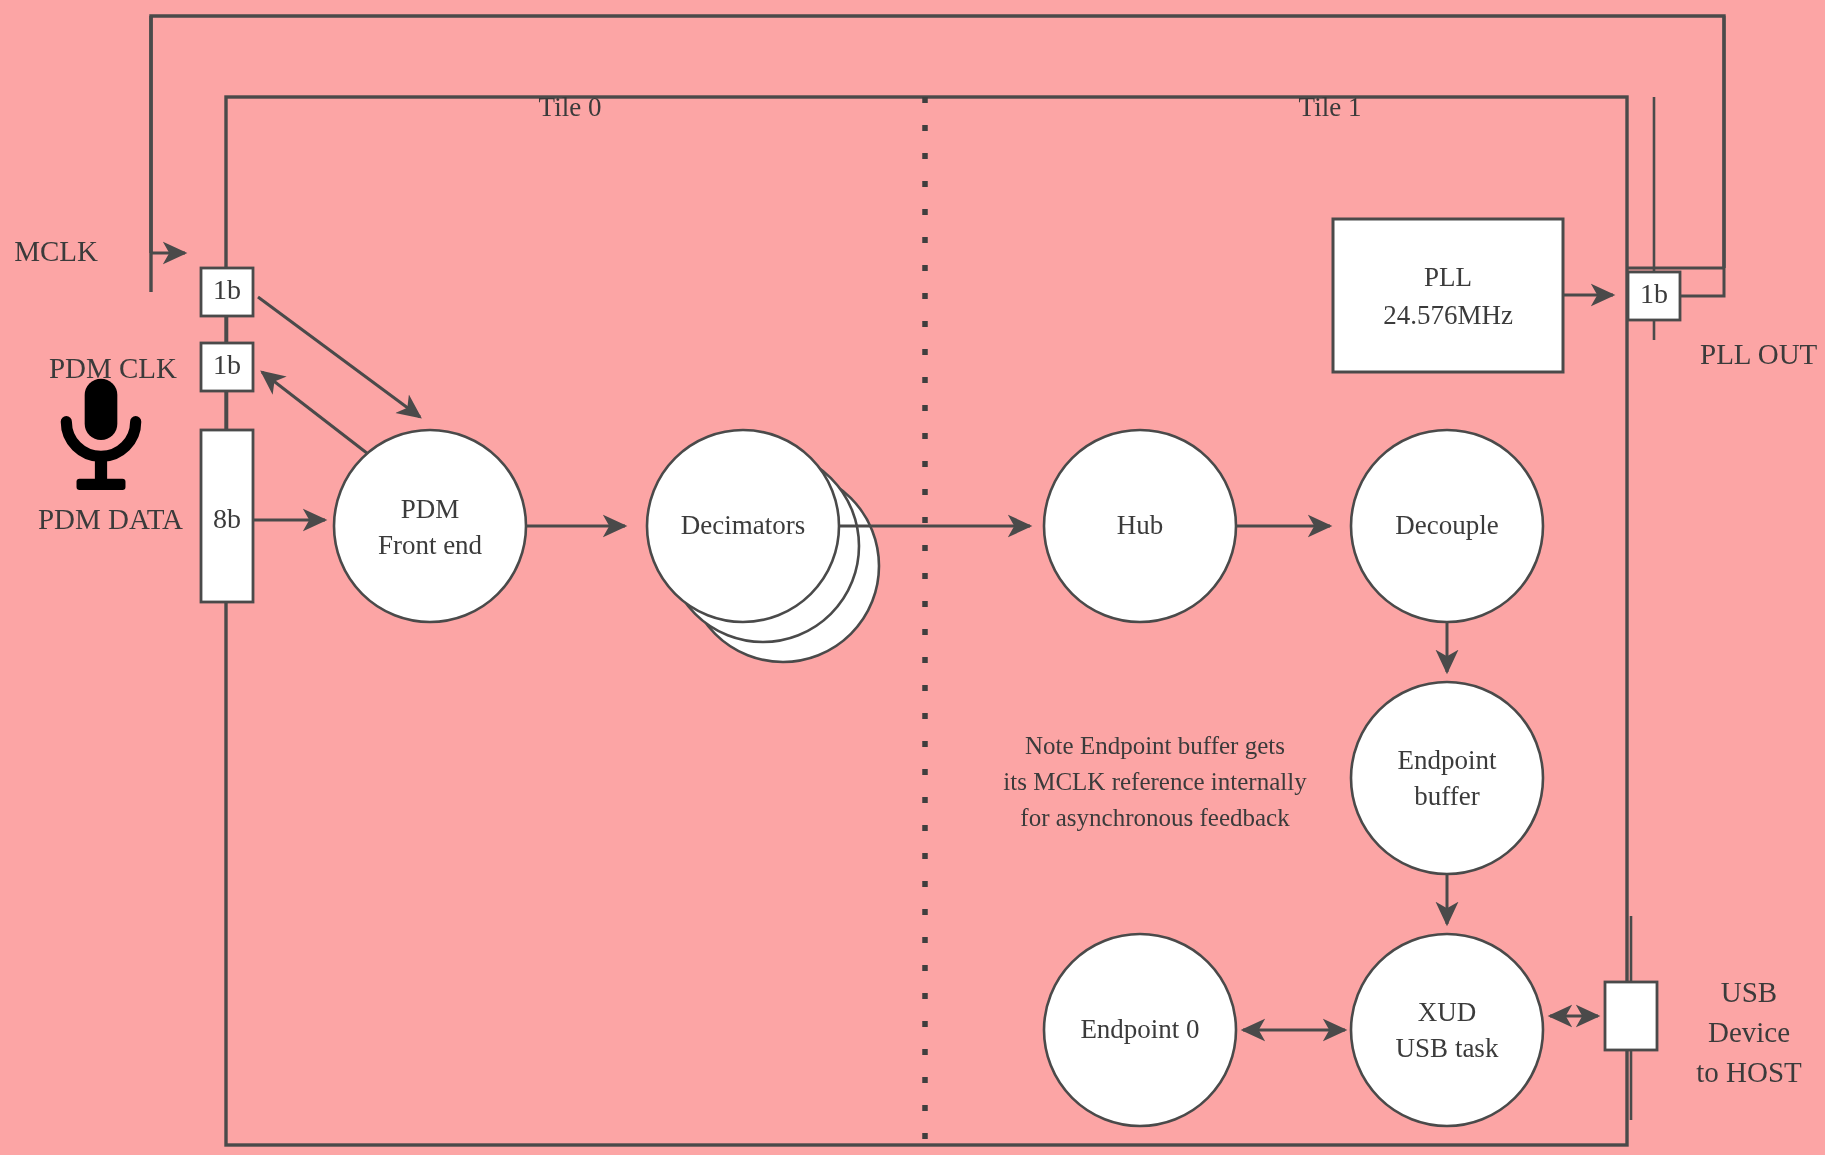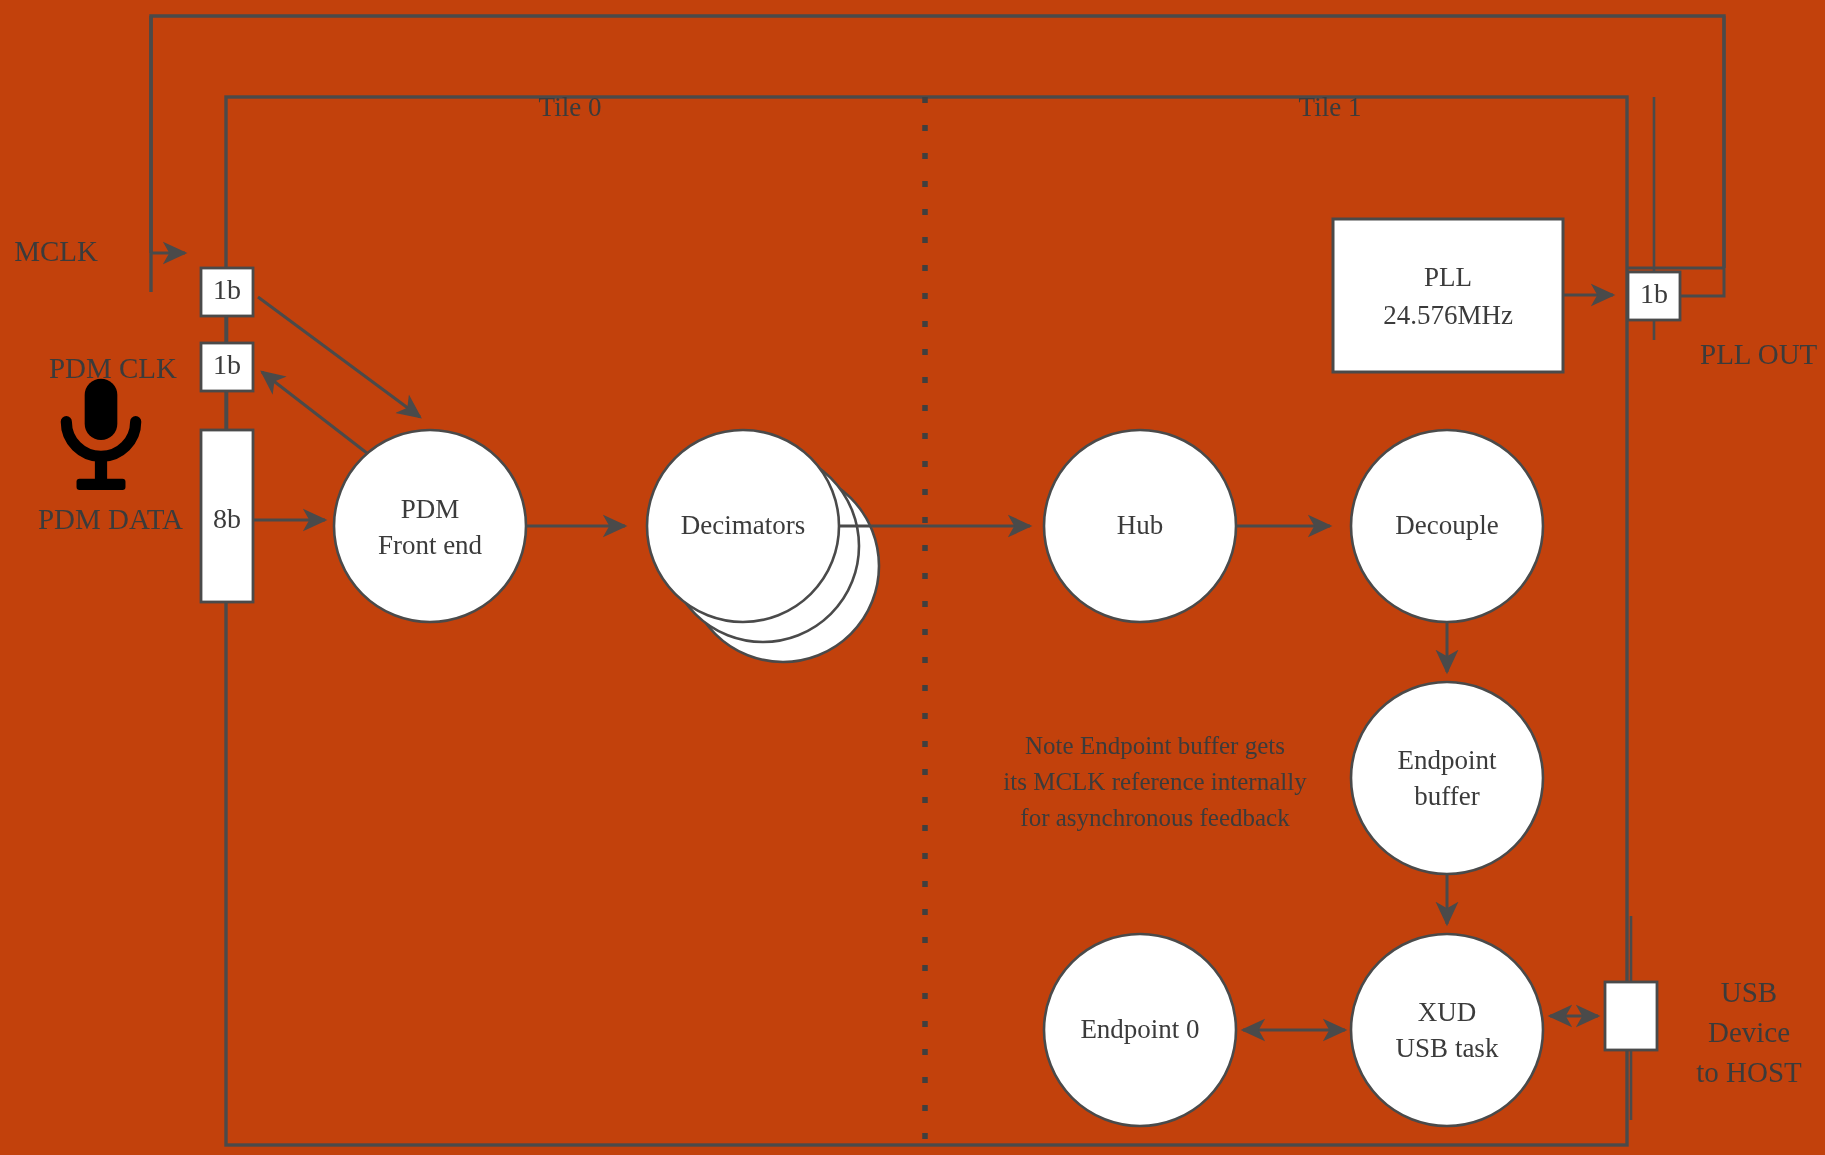--- a/index.html
+++ b/index.html
@@ -4,21 +4,21 @@
 <style>
   html, body {
     margin: 0;
     padding: 0;
     background: #ffffff;
   }
   #stage {
     position: relative;
     width: 1825px;
     height: 1155px;
-    background: #c2410c;
+    background: #fca5a5;
     font-family: "Liberation Serif", "DejaVu Serif", serif;
     overflow: hidden;
   }
   svg#diagram {
     position: absolute;
     top: 0;
     left: 0;
     width: 1825px;
     height: 1155px;
   }

